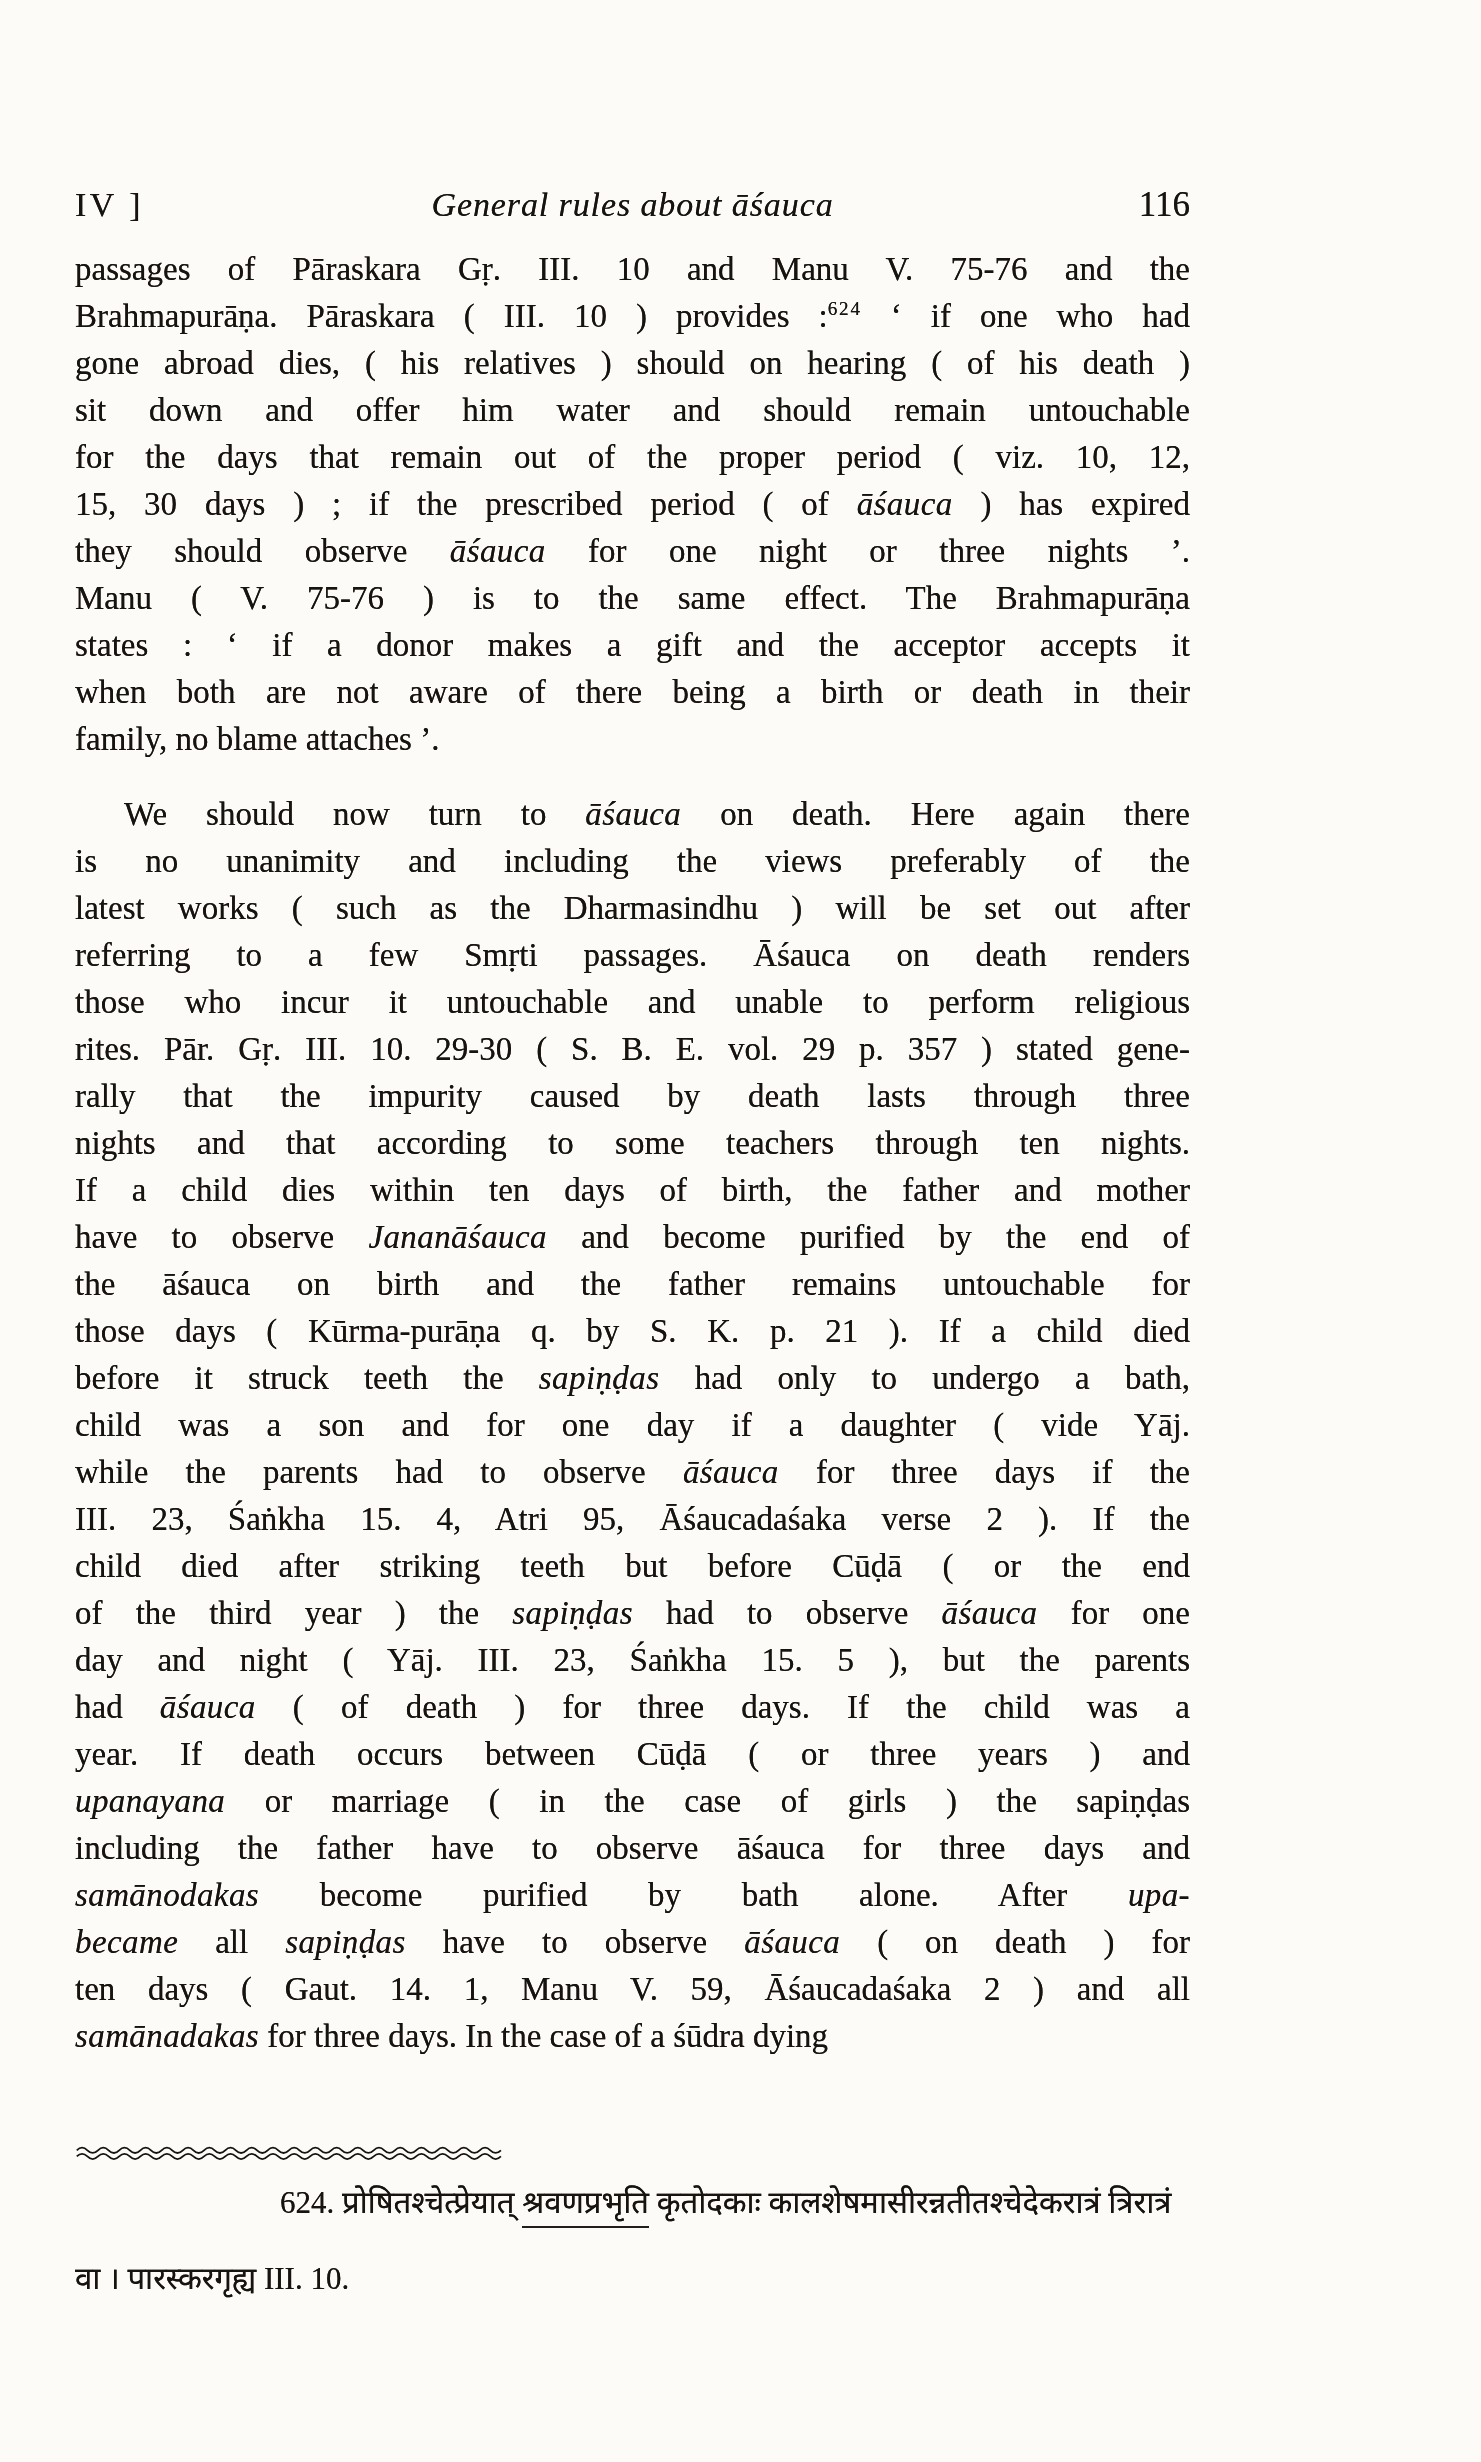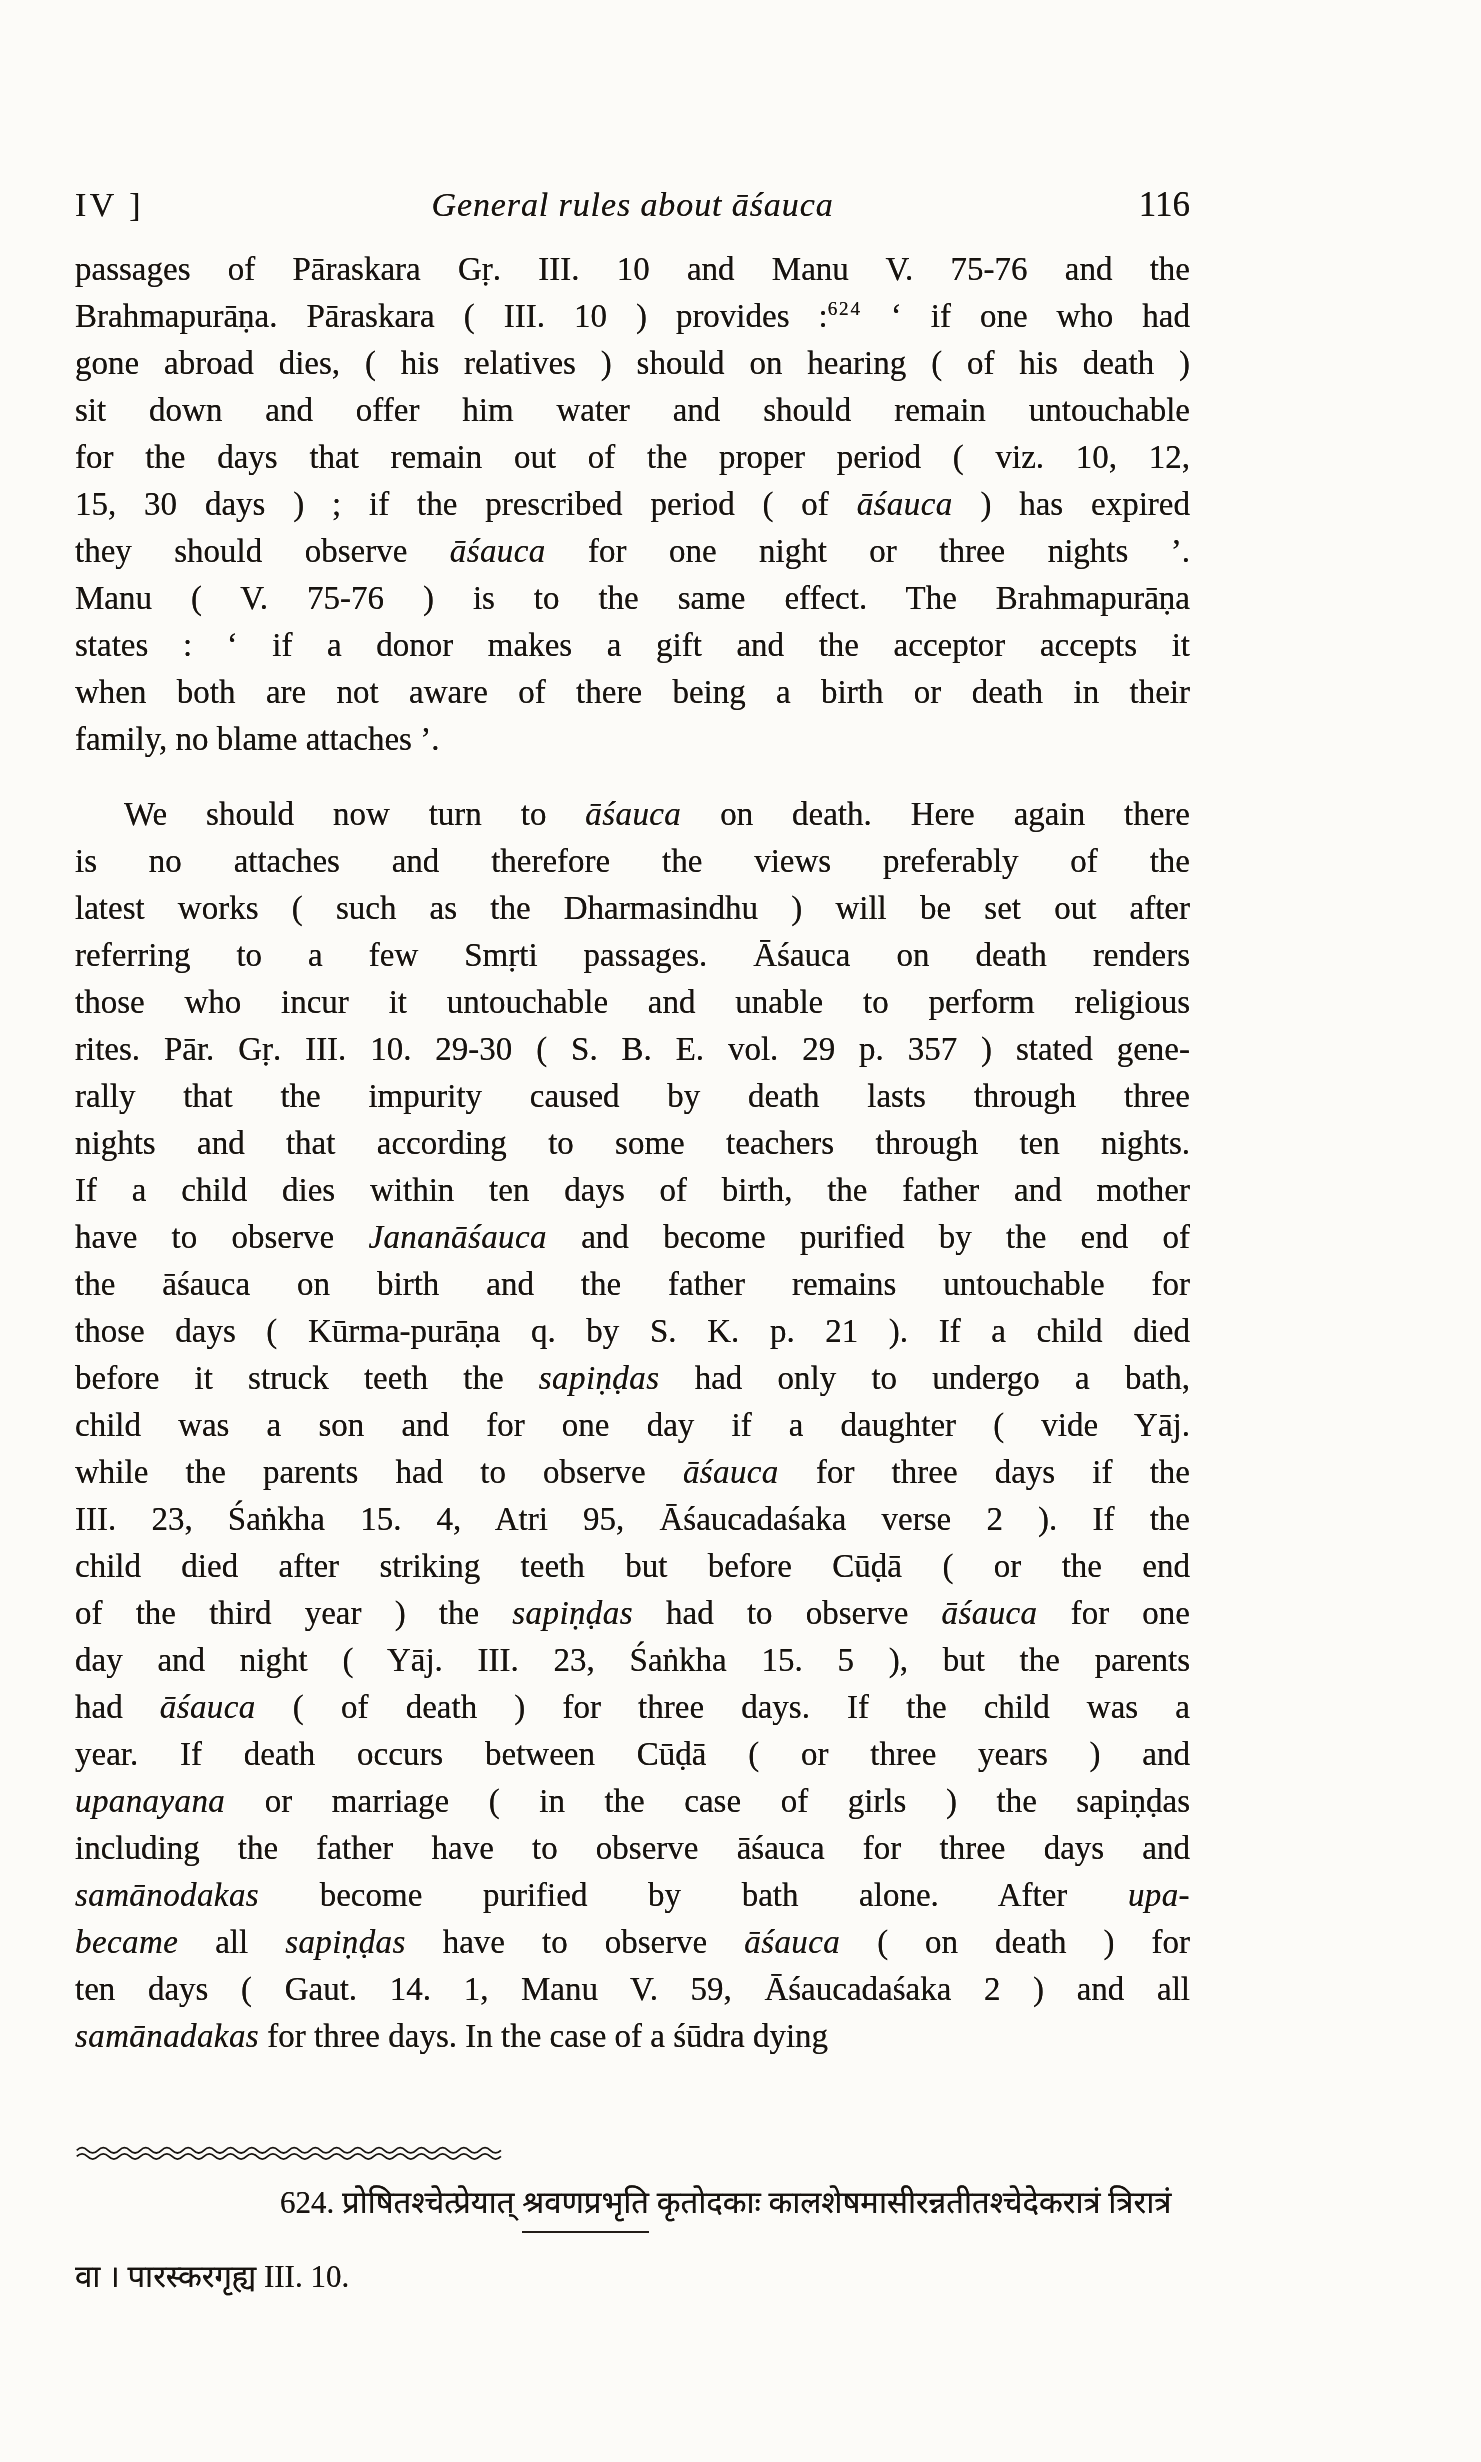--- a/index.html
+++ b/index.html
@@ -32,21 +32,21 @@
   .line.last{text-align-last:left;}
   .para.indent .line:first-child{text-indent:49px;}
   sup{font-size:58%;line-height:0;vertical-align:super;letter-spacing:1.8px;}
   i{letter-spacing:0.4px;}
   .fnsep{position:absolute;left:75px;top:2145px;width:433px;height:17.7px;}
   .footnote{
     position:absolute;left:75px;top:2166px;width:1115px;
   }
   .fn-line{font-size:31px;line-height:74px;}
   .fn-line.first{text-indent:205px;}
-  .ul{border-bottom:2.7px solid #221d18;padding-bottom:11px;}
+  .ul{border-bottom:2.7px solid #221d18;padding-bottom:4px;font-family:Liberation Mono, monospace;}
 </style>
 </head>
 <body>
 
 <div class="page">
   <div class="header">
     <span class="chap">IV ]</span>
     <span class="title">General rules about āśauca</span>
     <span class="pageno">116</span>
   </div>
@@ -60,21 +60,21 @@
         <div class="line">for the days that remain out of the proper period ( viz. 10, 12,</div>
         <div class="line">15, 30 days ) ; if the prescribed period ( of <i>āśauca</i> ) has expired</div>
         <div class="line">they should observe <i>āśauca</i> for one night or three nights ’.</div>
         <div class="line">Manu ( V. 75-76 ) is to the same effect. The Brahmapurāṇa</div>
         <div class="line">states : ‘ if a donor makes a gift and the acceptor accepts it</div>
         <div class="line">when both are not aware of there being a birth or death in their</div>
         <div class="line last">family, no blame attaches ’.</div>
       </div>
       <div class="para indent">
         <div class="line">We should now turn to <i>āśauca</i> on death. Here again there</div>
-        <div class="line">is no attaches and therefore the views preferably of the</div>
+        <div class="line">is no unanimity and including the views preferably of the</div>
         <div class="line">latest works ( such as the Dharmasindhu ) will be set out after</div>
         <div class="line">referring to a few Smṛti passages. Āśauca on death renders</div>
         <div class="line">those who incur it untouchable and unable to perform religious</div>
         <div class="line">rites. Pār. Gṛ. III. 10. 29-30 ( S. B. E. vol. 29 p. 357 ) stated gene-</div>
         <div class="line">rally that the impurity caused by death lasts through three</div>
         <div class="line">nights and that according to some teachers through ten nights.</div>
         <div class="line">If a child dies within ten days of birth, the father and mother</div>
         <div class="line">have to observe <i>Jananāśauca</i> and become purified by the end of</div>
         <div class="line">the āśauca on birth and the father remains untouchable for</div>
         <div class="line">those days ( Kūrma-purāṇa q. by S. K. p. 21 ). If a child died</div>

